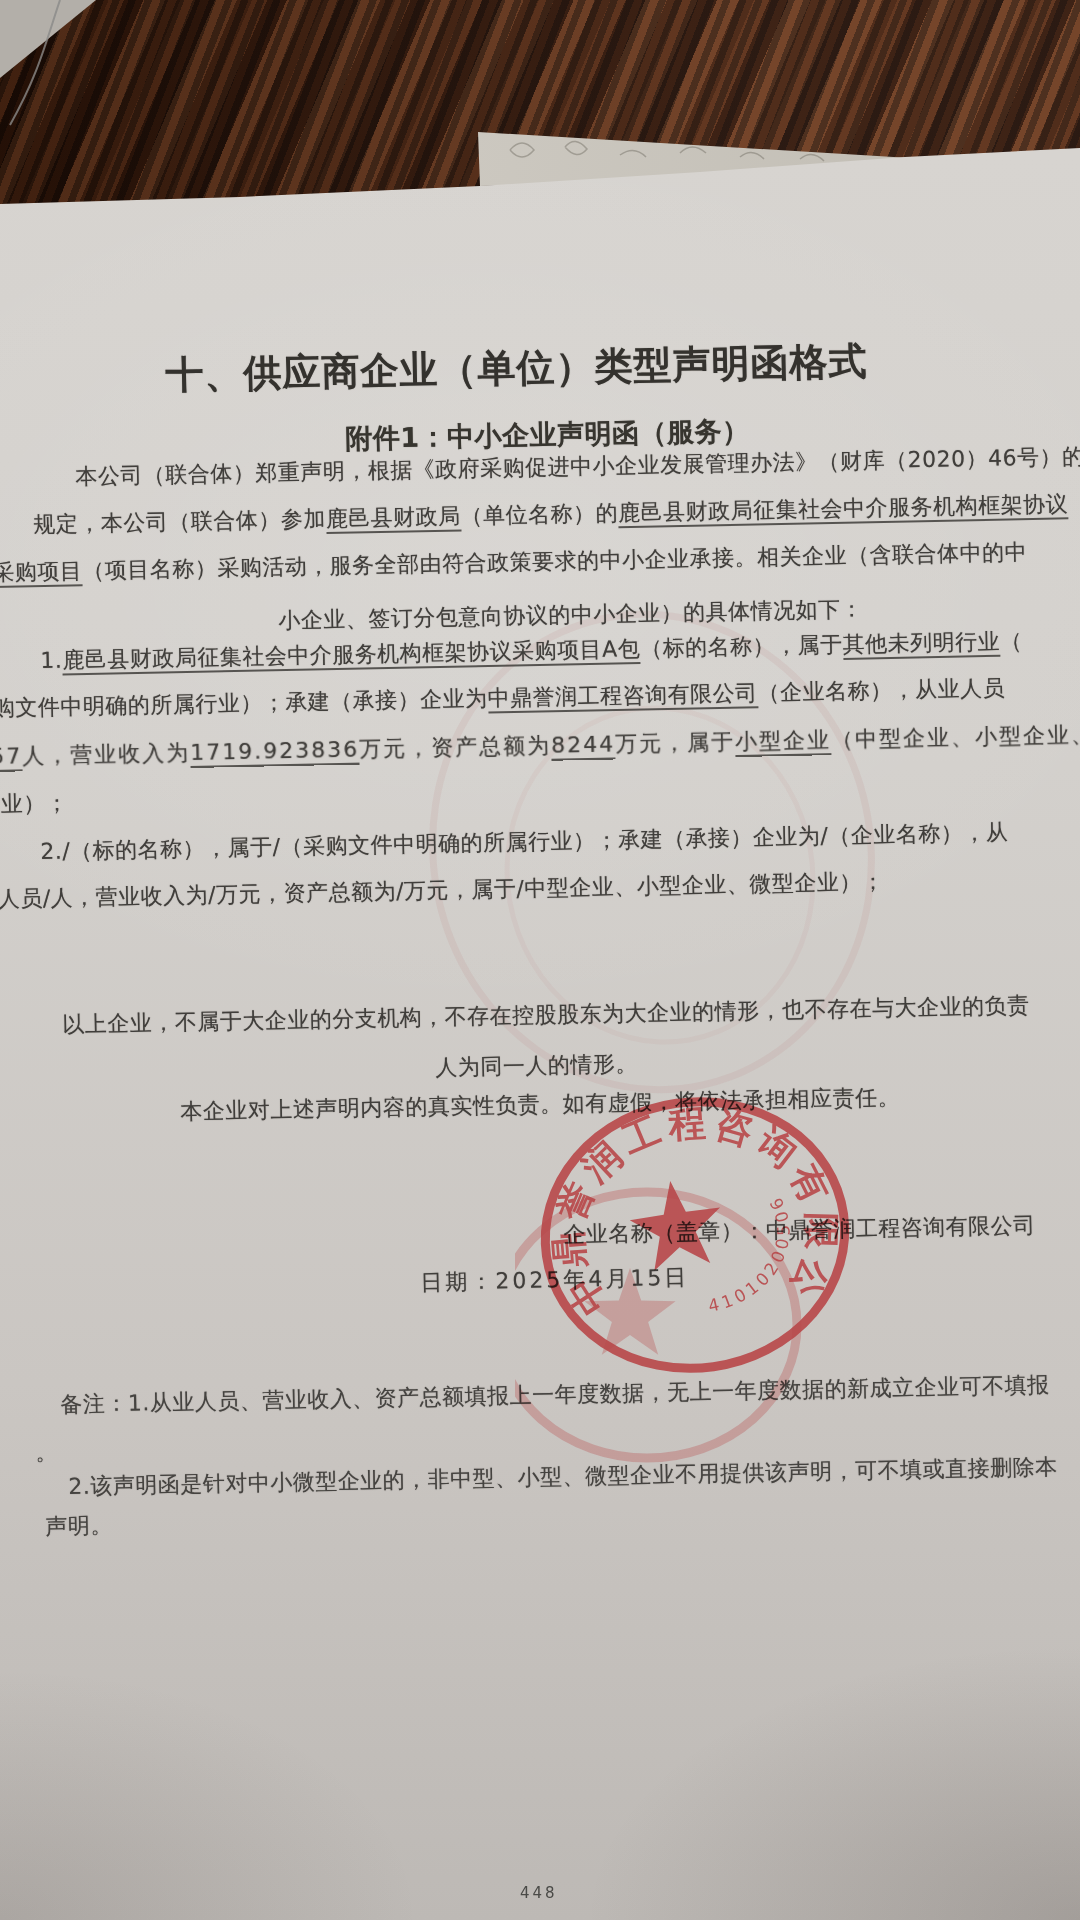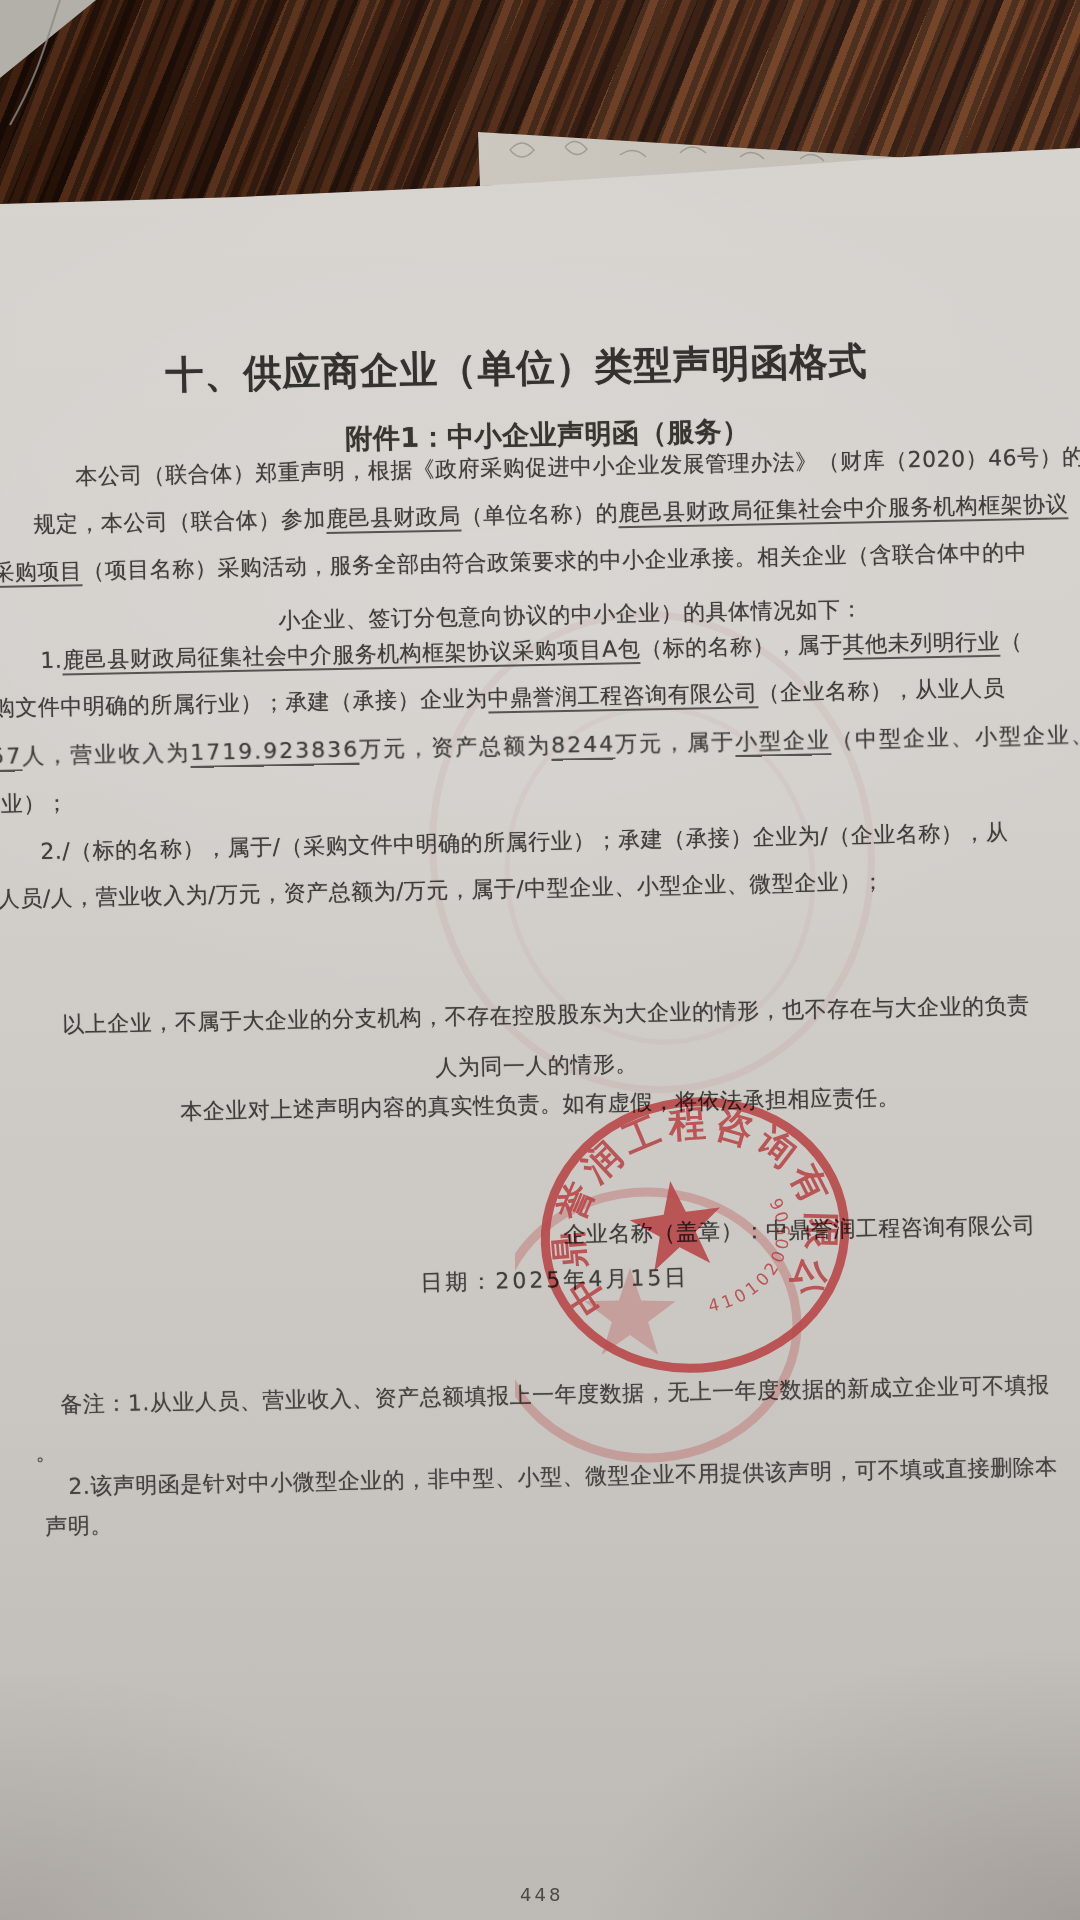--- a/index.html
+++ b/index.html
@@ -29,21 +29,21 @@
       radial-gradient(1100px 700px at 45% 30%, rgba(255,255,255,.10), rgba(0,0,0,0) 65%),
       linear-gradient(180deg,#d8d5d1 0%,#d3d0cc 40%,#cac6c2 72%,#bdb9b5 100%);}
   .tilt{position:absolute;inset:0;filter:blur(.3px);}
   .line{position:absolute;white-space:nowrap;font-size:22px;letter-spacing:.5px;
     color:#403e3b;transform:rotate(-1.15deg);transform-origin:left top;
     text-shadow:0 0 1px rgba(70,66,60,.55);}
   .title{font-size:38px;font-weight:700;letter-spacing:1px;color:#34322e;}
   .subtitle{font-size:27px;font-weight:700;color:#37352f;}
   .u{border-bottom:2px solid rgba(72,70,66,.9);padding-bottom:1px;}
   .note{color:#454340;}
-  .pageno{position:absolute;left:520px;top:1884px;font-size:18px;letter-spacing:3px;color:#4a4a47;}
+  .pageno{position:absolute;left:520px;top:1884px;font-size:15px;letter-spacing:3px;color:#4a4a47;}
   
   .bleed1{position:absolute;left:430px;top:610px;width:430px;height:470px;border:7px solid rgba(180,90,85,.09);
     border-radius:50%;transform:rotate(-12deg);}
   .bleed2{position:absolute;left:505px;top:705px;width:300px;height:330px;border:5px solid rgba(180,90,85,.06);
     border-radius:50%;transform:rotate(-10deg);}
   .seal{position:absolute;left:515px;top:1080px;mix-blend-mode:multiply;opacity:.92;}
 </style>
 </head>
 <body>
 

